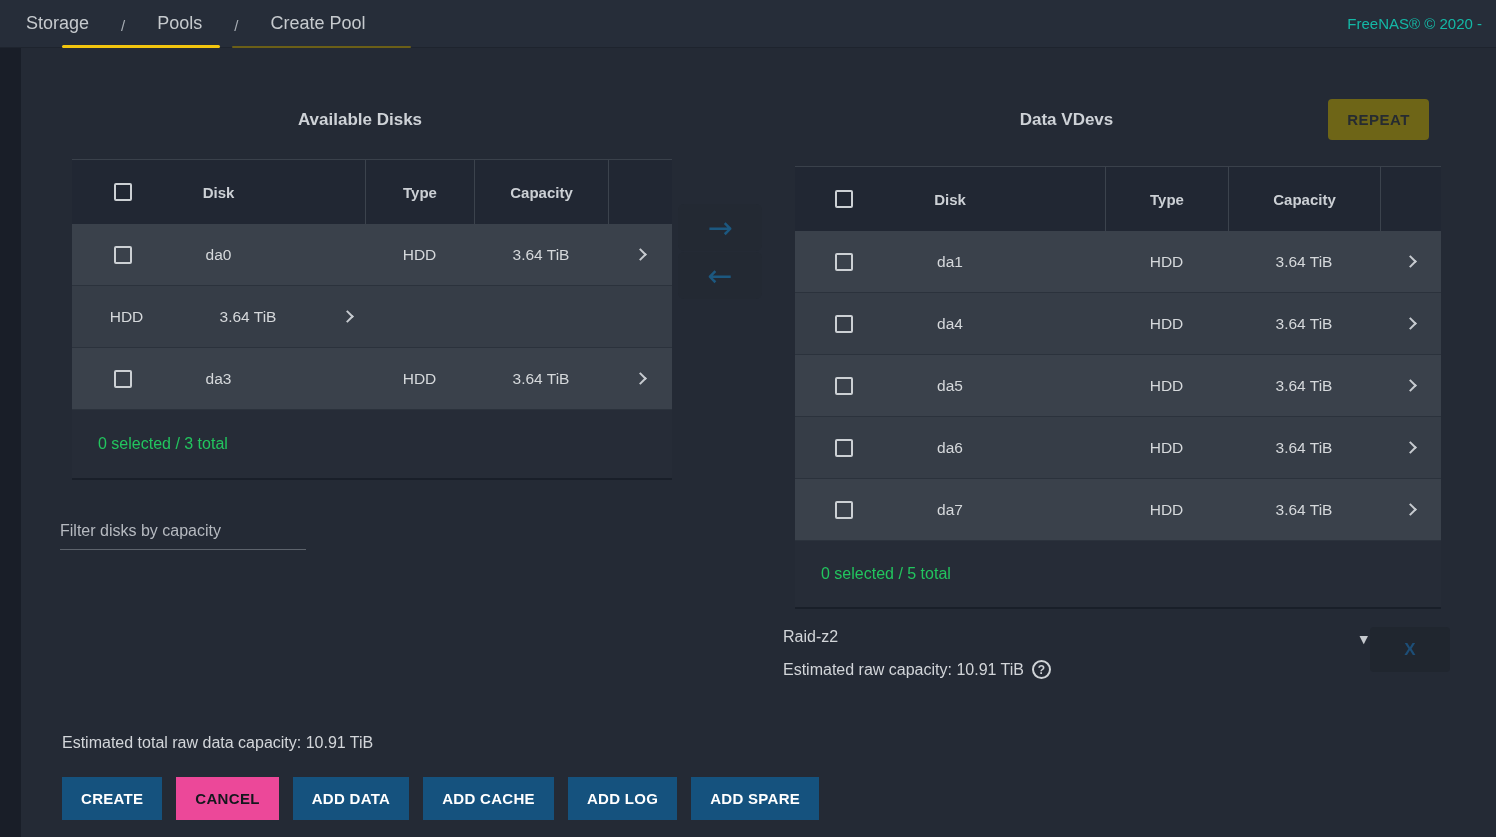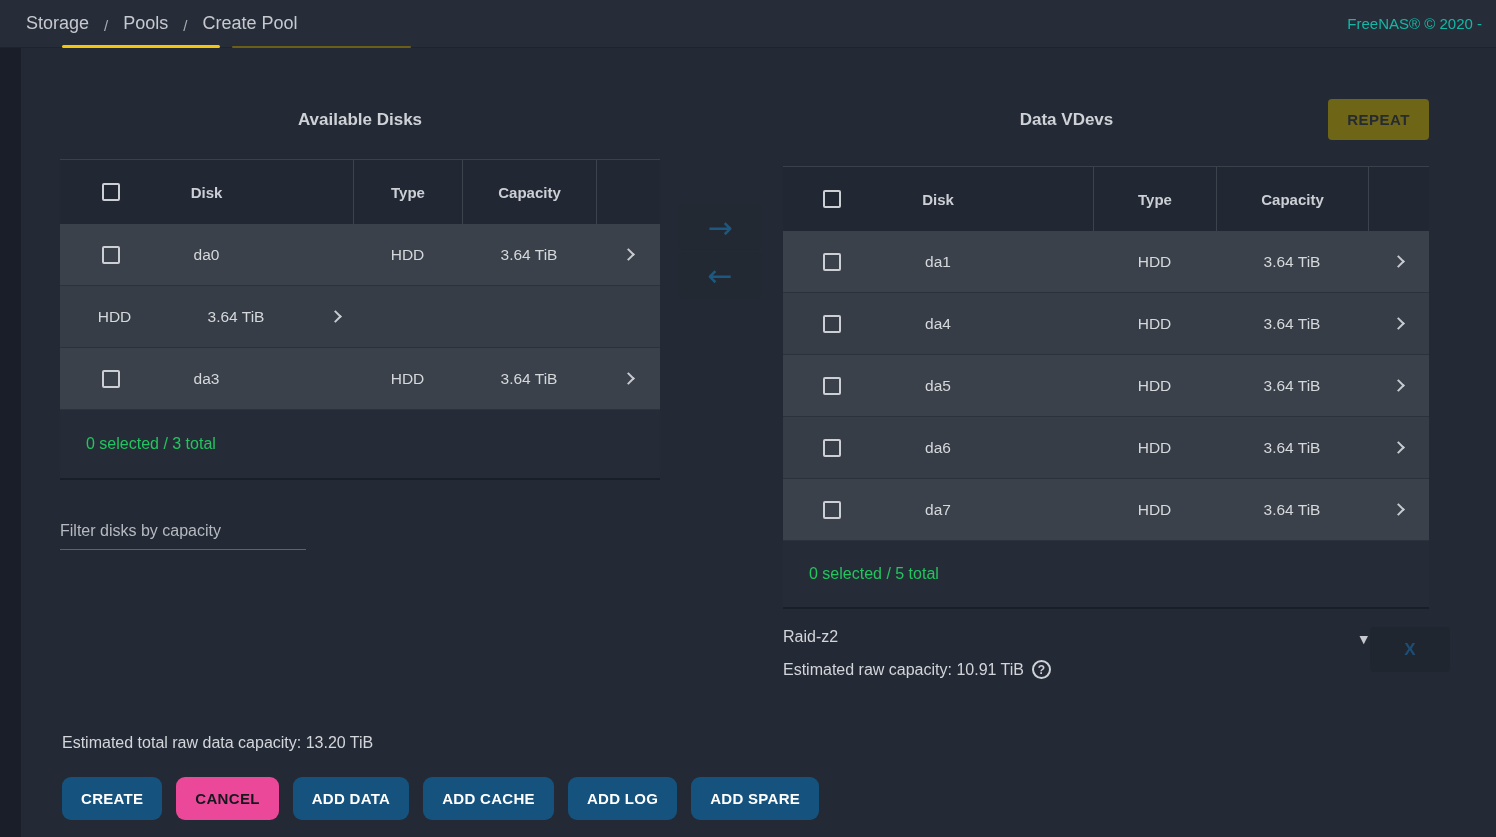--- a/index.html
+++ b/index.html
@@ -11,21 +11,21 @@
     color:#d3d6da;
   }
 
   
   .topbar {
     position:absolute; top:0; left:0; right:0; height:48px;
     background:#262d39; border-bottom:1px solid #1e242e;
     display:flex; align-items:center; justify-content:space-between;
     padding:0 14px 0 26px; z-index:4;
   }
-  .breadcrumb { display:flex; align-items:flex-end; gap:15px; font-size:18px; color:#c6cace; }
+  .breadcrumb { display:flex; align-items:flex-end; gap:32px; font-size:18px; color:#c6cace; }
   .crumb { cursor:pointer; }
   .crumb-sep { color:#a7adb4; font-size:15px; }
   .brand { font-size:15px; color:#14b8a6; white-space:nowrap; }
 
   .tab-underline-active {
     position:absolute; left:62px; top:45px; width:158px; height:3px;
     background:#f2c50e; border-radius:2px; z-index:6;
   }
   .tab-underline-inactive {
     position:absolute; left:232px; top:46px; width:179px; height:2px;
@@ -40,21 +40,21 @@
   #vdevs-title { left:783px; top:110px; width:567px; }
 
   .repeat-btn {
     position:absolute; left:1328px; top:99px; width:101px; height:41px;
     background:#6e6517; color:#262b31; font-weight:bold; font-size:15px;
     border:none; border-radius:4px; letter-spacing:0.5px; cursor:pointer;
     font-family:inherit;
   }
 
   
-  .dtable { position:absolute; }
+  .dtable { position:absolute;margin-left:12px; }
   #available-table { left:60px; top:159px; width:600px; }
   #vdevs-table { left:783px; top:166px; width:646px; }
 
   .thead {
     display:flex; align-items:stretch; height:65px;
     background:#212733; border-top:1px solid #3a414b;
     color:#ccd0d5; font-weight:bold; font-size:15px;
   }
   .cell { display:flex; align-items:center; justify-content:center; }
   .c-first { flex:1; position:relative; }
@@ -133,21 +133,21 @@
   .help-icon {
     width:19px; height:19px; border:2px solid #cfd3d7; border-radius:50%;
     display:flex; align-items:center; justify-content:center;
     font-size:12px; font-weight:bold; color:#cfd3d7; cursor:pointer;
   }
 
   
   .summary { position:absolute; left:62px; top:734px; font-size:16px; color:#d3d6da; }
   .actions { position:absolute; left:62px; top:777px; display:flex; gap:14px; }
   .btn {
-    height:43px; padding:0 19px; border:none; border-radius:9px;
+    height:43px; padding:0 19px; border:none; border-radius:0;
     font-size:15px; font-weight:bold; letter-spacing:0.3px;
     font-family:inherit; cursor:pointer;
   }
   .btn-blue { background:#15527e; color:#ffffff; }
   .btn-yellow { background:#ec4899; color:#14181d; }
 </style>
 </head>
 <body>
 
 <div class="topbar">
@@ -297,21 +297,21 @@
     <span class="caret">▼</span>
   </div>
   <button class="remove-btn">X</button>
 </div>
 
 <div class="est-raw">
   <span>Estimated raw capacity: 10.91 TiB</span>
   <span class="help-icon">?</span>
 </div>
 
-<div class="summary">Estimated total raw data capacity: 13.20 TiB</div>
+<div class="summary">Estimated total raw data capacity: 10.91 TiB</div>
 
 <div class="actions">
   <button class="btn btn-blue">CREATE</button>
   <button class="btn btn-yellow">CANCEL</button>
   <button class="btn btn-blue">ADD DATA</button>
   <button class="btn btn-blue">ADD CACHE</button>
   <button class="btn btn-blue">ADD LOG</button>
   <button class="btn btn-blue">ADD SPARE</button>
 </div>
 

